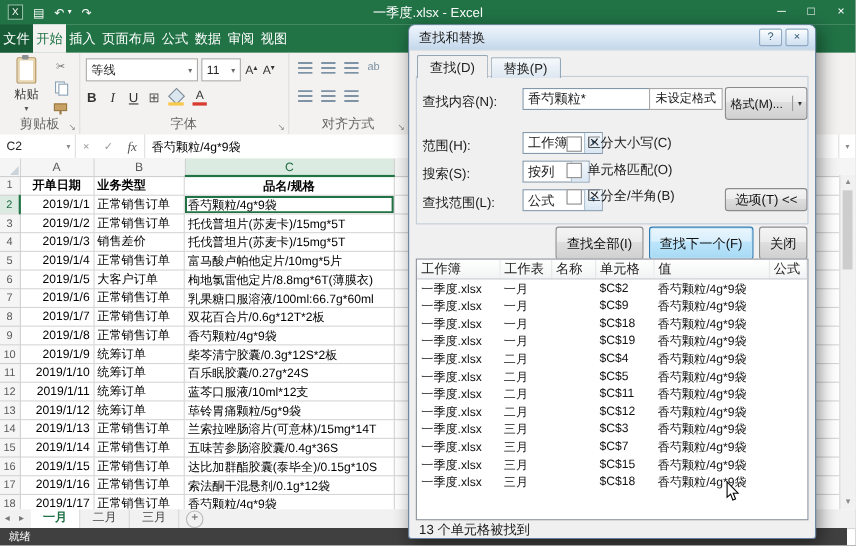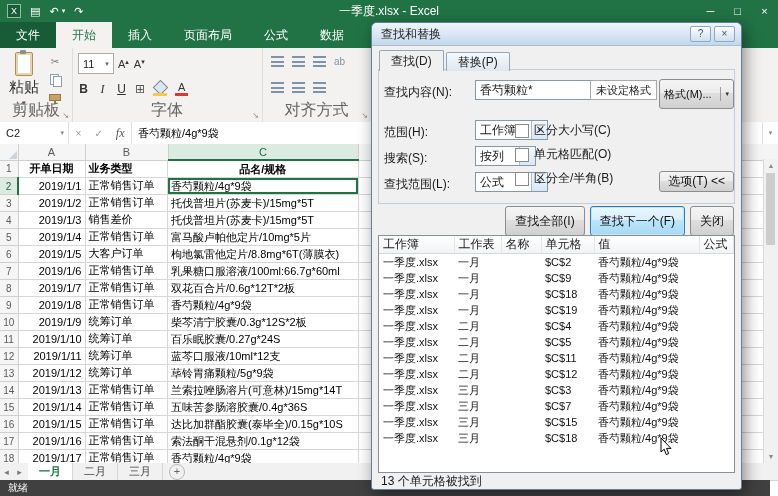--- a/index.html
+++ b/index.html
@@ -8,33 +8,33 @@
   
   .titlebar{position:absolute;left:0;top:0;right:0;height:22px;background:#217346;color:#fff;display:flex;align-items:center;}
   .qat{display:flex;align-items:center;gap:9px;padding-left:7px;font-size:11px;z-index:2;}
   .appico{width:12px;height:12px;background:#1a5c38;border:1px solid #8fbfa3;font-size:9px;line-height:12px;text-align:center;color:#fff;}
   .qat .caret-s{font-size:7px;margin-left:-6px;}
   .wtitle{position:absolute;left:0;right:0;text-align:center;font-size:12px;color:#fff;}
   .winbtns{margin-left:auto;display:flex;height:100%;z-index:2;}
   .winbtn{width:27px;display:flex;align-items:center;justify-content:center;font-size:11px;}
   
   .tabrow{position:absolute;top:22px;left:0;right:0;height:26px;background:#217346;display:flex;font-size:12px;color:#fff;}
-  .rtab{padding:0 16px;line-height:26px;white-space:nowrap;}
+  .rtab{padding:0 3px;line-height:26px;white-space:nowrap;}
   .rtab.file{background:#185c37;}
   .rtab.on{background:#f3f2f1;color:#217346;}
   
   .ribbon{position:absolute;top:48px;left:0;right:0;height:74px;background:#f3f2f1;border-bottom:1px solid #d6d6d6;}
   .grp{position:absolute;top:0;bottom:0;}
-  .grp-label{position:absolute;bottom:1px;left:0;right:0;text-align:center;font-size:16px;color:#666;}
+  .grp-label{position:absolute;bottom:1px;left:0;right:0;text-align:center;font-size:12px;color:#666;}
   .launcher{position:absolute;right:3px;bottom:2px;font-size:8px;color:#8a8a8a;}
   .clipboard{left:0;width:72px;border-right:1px solid #dedede;}
   .paste-btn{position:absolute;left:5px;top:4px;width:38px;display:flex;flex-direction:column;align-items:center;gap:2px;}
   .clip-ico{position:relative;width:16px;height:22px;background:#fff;border:1px solid #b08d52;border-radius:2px;box-shadow:inset 0 0 0 2px #e7d6b0;}
   .clip-ico::before{content:"";position:absolute;top:-3px;left:4px;width:6px;height:4px;background:#8a8f94;border-radius:1px;}
-  .paste-lbl{font-size:15px;color:#333;}
+  .paste-lbl{font-size:11px;color:#333;}
   .tinycaret{font-size:7px;color:#555;}
   .clip-small{position:absolute;left:48px;top:7px;display:flex;flex-direction:column;gap:5px;align-items:center;}
   .mini{width:14px;height:13px;font-size:10px;line-height:13px;text-align:center;color:#777;position:relative;}
   .copy-ico::before{content:"";position:absolute;left:2px;top:1px;width:7px;height:9px;border:1px solid #8aa0b4;background:#fff;}
   .copy-ico::after{content:"";position:absolute;left:5px;top:3px;width:7px;height:9px;border:1px solid #8aa0b4;background:#fff;}
   .brush-ico::before{content:"";position:absolute;left:1px;top:3px;width:10px;height:5px;background:#c8a165;border:1px solid #9a7a44;}
   .brush-ico::after{content:"";position:absolute;left:6px;top:9px;width:2px;height:4px;background:#9a7a44;}
   .fontg{left:72px;width:190px;border-right:1px solid #dedede;}
   .frow1{position:absolute;left:6px;top:5px;display:flex;align-items:center;gap:3px;}
   .rcombo{display:flex;align-items:center;border:1px solid #ababab;background:#fff;height:19px;font-size:11px;color:#222;}
@@ -191,20 +191,24 @@
       <div class="clip-small">
         <span class="mini">✂</span>
         <span class="mini copy-ico"></span>
         <span class="mini brush-ico"></span>
       </div>
       <div class="grp-label">剪贴板</div>
       <span class="launcher">↘</span>
     </div>
     <div class="grp fontg">
       <div class="frow1">
+        <div class="rcombo fontname">
+          <span class="val">等线</span>
+          <span class="car">▾</span>
+        </div>
         <div class="rcombo fontsize">
           <span class="val">11</span>
           <span class="car">▾</span>
         </div>
         <span class="fico"><span>A</span><small>▴</small></span>
         <span class="fico"><span>A</span><small>▾</small></span>
       </div>
       <div class="frow2">
         <span class="bi bB">B</span>
         <span class="bi bI">I</span>

